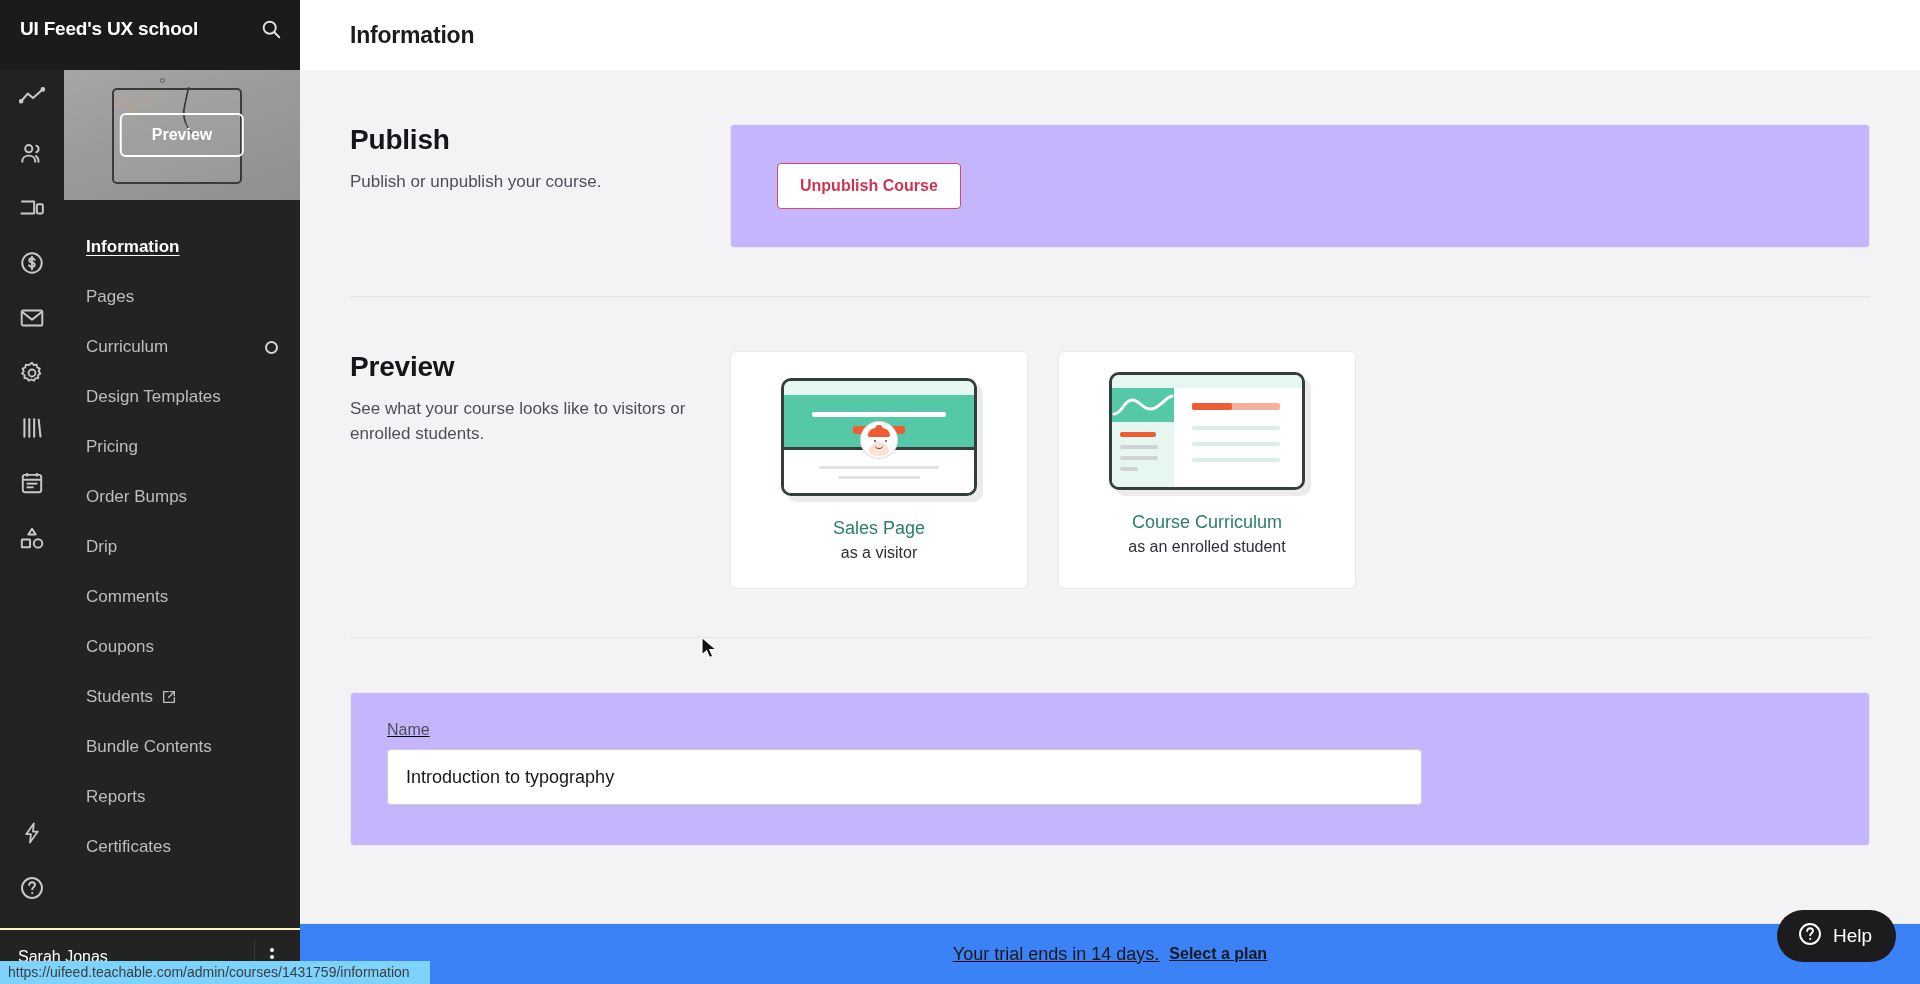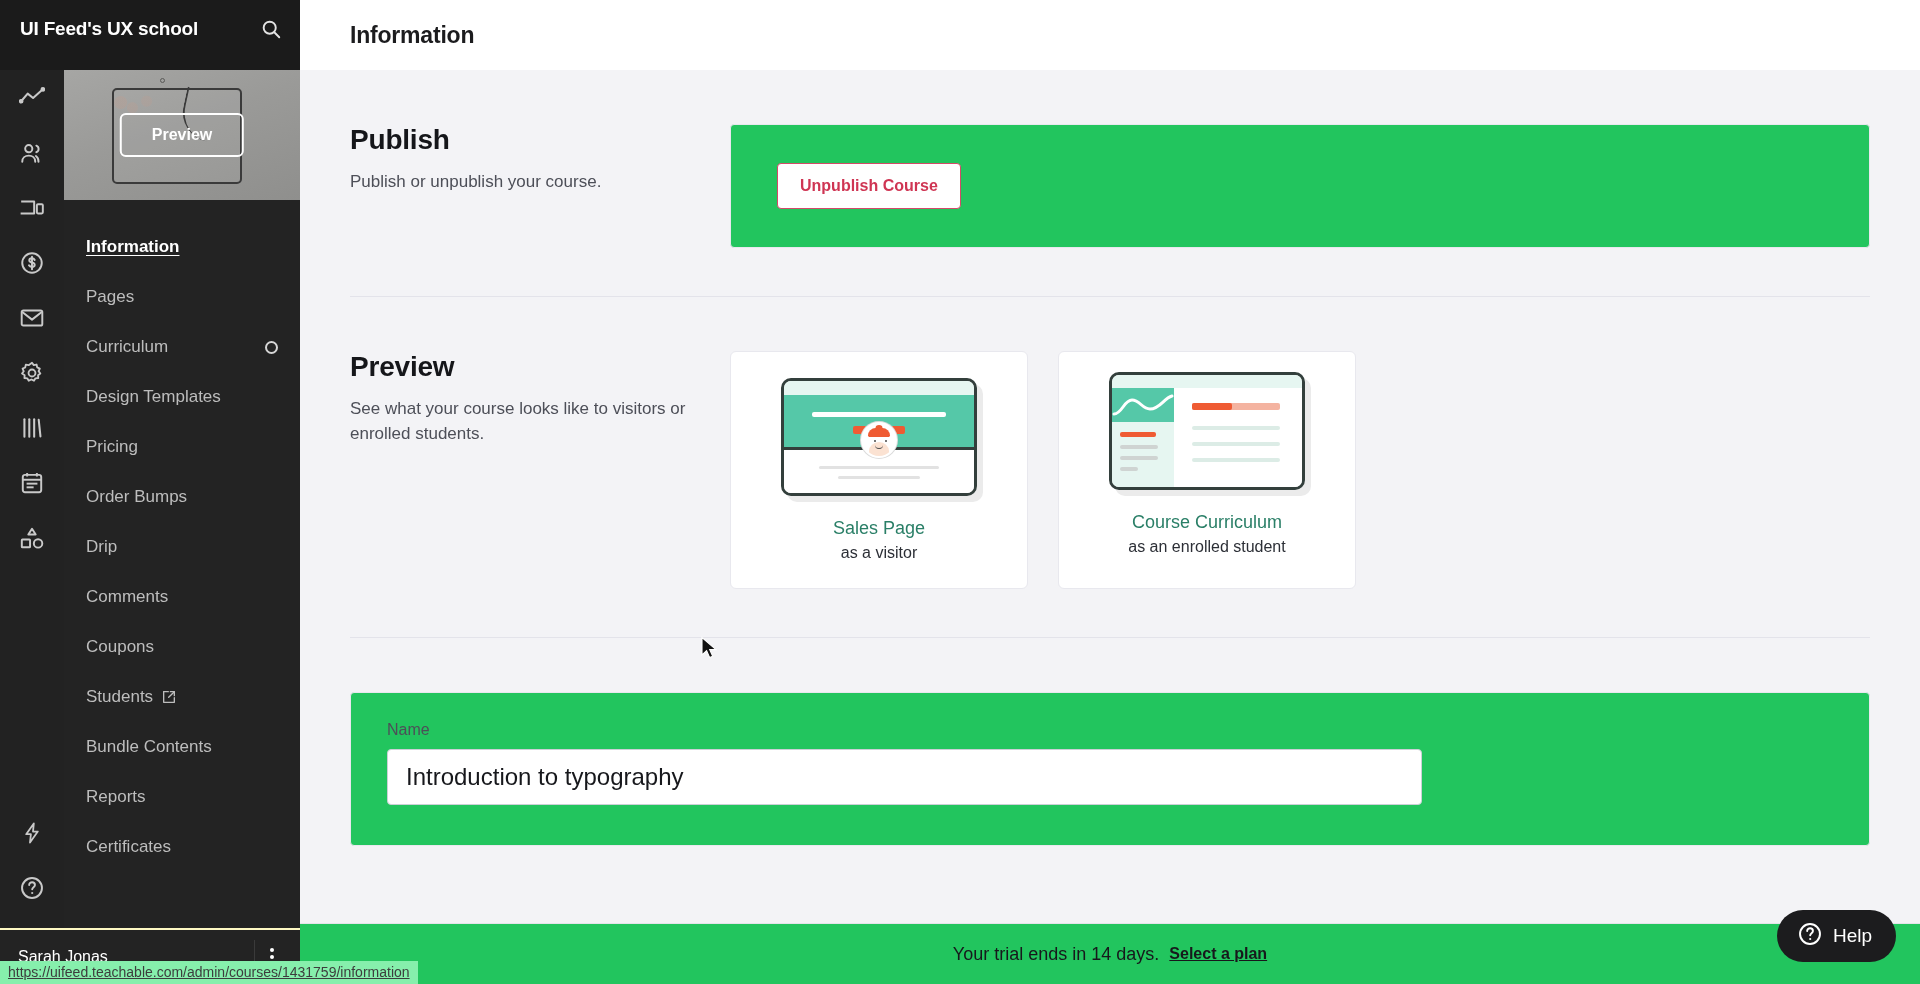--- a/index.html
+++ b/index.html
@@ -142,23 +142,24 @@
   .row {
     display: flex;
     padding: 0 50px 0 50px;
   }
   .row-left { width: 380px; flex: 0 0 380px; padding-top: 54px; padding-right: 30px; }
   .row-left h2 { font-size: 28px; font-weight: bold; color: #15161a; margin-bottom: 14px; letter-spacing: -0.2px; }
   .row-left p { font-size: 17px; color: #4d4f58; line-height: 1.45; max-width: 360px; }
   .row-right { flex: 1 1 auto; padding-top: 54px; }
 
   .card {
-    background: #22c55e;
+    background: #c4b5fd;
     border: 1px solid #e8e8ee;
     border-radius: 4px;
+    text-decoration: underline;
   }
 
   .publish-card { padding: 38px 46px; }
   .btn-outline-danger {
     display: inline-block;
     border: 1px solid #d24a68;
     color: #cf3553;
     background: #ffffff;
     font-size: 16px; font-weight: bold;
     padding: 13px 22px;
@@ -239,59 +240,59 @@
 
   .preview-title { font-size: 18px; color: #2a7f67; margin-bottom: 5px; }
   .preview-sub { font-size: 16px; color: #2c2f36; }
 
   .details-card { padding: 28px 36px 40px 36px; }
   .field-label { font-size: 16px; color: #4d4f58; margin-bottom: 10px; }
   .field-input {
     width: 1035px; height: 56px;
     border: 1px solid #ccd0d6; border-radius: 4px;
     background: #ffffff;
-    font-size: 24px; color: #17181c;
+    font-size: 18px; color: #17181c;
     padding: 0 18px;
     font-family: "Liberation Sans", sans-serif;
   }
 
   
   .bottombar {
     position: absolute; left: 0; right: 0; bottom: 0; height: 61px;
-    background: #22c55e;
+    background: #3b82f6;
     border-top: 1px solid #e4e4ea;
     display: flex; align-items: center; justify-content: center;
     gap: 10px;
     z-index: 8;
+    text-decoration: underline;
   }
   .trial-text { font-size: 18px; color: #17181c; }
   .trial-link { font-size: 16px; color: #17181c; font-weight: bold; text-decoration: underline; cursor: pointer; }
 
   .help-btn {
     position: absolute; right: 24px; bottom: 22px;
     background: #1c1c1e; color: #ffffff;
     border-radius: 26px;
     height: 52px;
     display: flex; align-items: center; gap: 10px;
     padding: 0 24px 0 20px;
     font-size: 19px;
     cursor: pointer;
     z-index: 20;
   }
 
   
   .status-url {
     position: absolute; left: 0; bottom: 0;
-    background: #86efac;
+    background: #7dd3fc;
     color: #3d3d3d;
     font-size: 14px;
-    padding: 3px 8px 4px 8px;
+    padding: 3px 20px 4px 8px;
     z-index: 30;
     white-space: nowrap;
-    text-decoration: underline;
   }
 
   
   .toast-sliver {
     position: absolute; right: 112px; top: -10px;
     width: 200px; height: 20px;
     background: #e3f6f0;
     border-radius: 6px;
     filter: blur(3px);
     opacity: .75;

